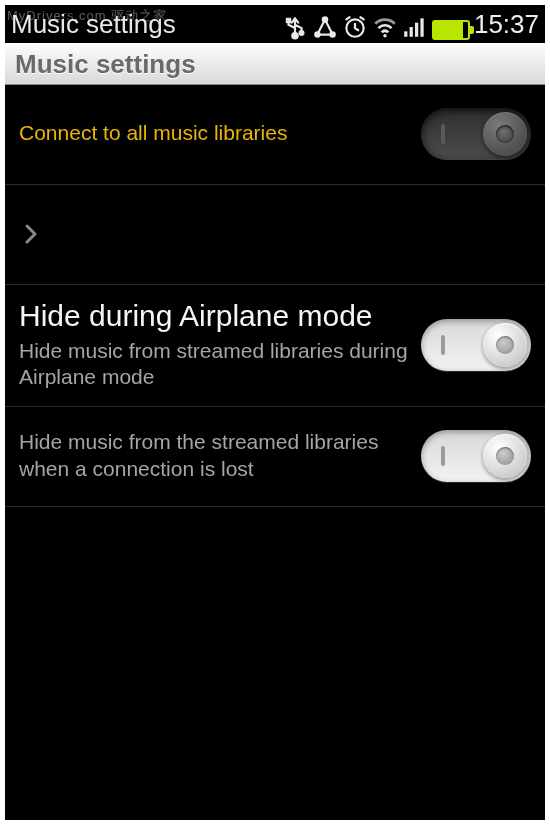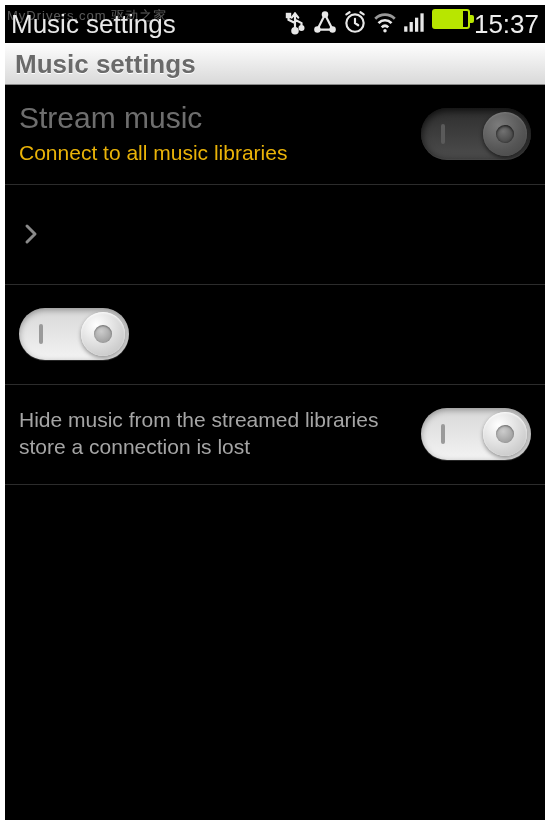--- a/index.html
+++ b/index.html
@@ -25,21 +25,21 @@
     position: relative;
   }
   .status-left {
     font-weight: 400;
     text-shadow: 0 1px 2px rgba(0,0,0,0.8);
     flex: 1;
     white-space: nowrap;
   }
   .status-icons {
     display: flex;
-    align-items: flex-start;
+    align-items: flex-end;
     gap: 4px;
     font-size: 24px;
   }
   .status-icons .ico { display:inline-flex; align-items:center; justify-content:center; width:26px; height:26px; }
   .status-icons svg { width: 26px; height: 26px; }
   .time { font-size: 26px; letter-spacing: 0px; color:#eee; }
   .battery {
     width: 38px; height: 20px;
     border: 2px solid #b8e600;
     border-radius: 3px;
@@ -196,48 +196,51 @@
   </div>
 
   <div class="section-header">
     <span>Music settings</span>
   </div>
 
   <div class="list">
 
     <div class="row disabled">
       <div class="textcol">
-        <div class="title">Stream music</div>
         <div class="subtitle">Connect to all music libraries</div>
       </div>
       <div class="toggle off">
         <span class="track-mark"></span>
         <span class="knob"></span>
       </div>
     </div>
 
     <div class="row">
       <div class="chevron">
         <svg viewBox="0 0 16 24" fill="none" stroke="#8a8a8a" stroke-width="3">
             <path d="M4 4 L12 12 L4 20" stroke-linecap="round" stroke-linejoin="round"></path>
           </svg>
       </div>
     </div>
 
 
     <div class="row">
+      <div class="textcol">
+        <div class="title">Hide during Airplane mode</div>
+        <div class="subtitle">Hide music from streamed libraries during Airplane mode</div>
+      </div>
       <div class="toggle">
         <span class="track-mark"></span>
         <span class="knob"></span>
       </div>
     </div>
 
     <div class="row">
       <div class="textcol">
-        <div class="subtitle">Hide music from the streamed libraries store a connection is lost</div>
+        <div class="subtitle">Hide music from the streamed libraries when a connection is lost</div>
       </div>
       <div class="toggle">
         <span class="track-mark"></span>
         <span class="knob"></span>
       </div>
     </div>
 
   </div>
 </div>
 

